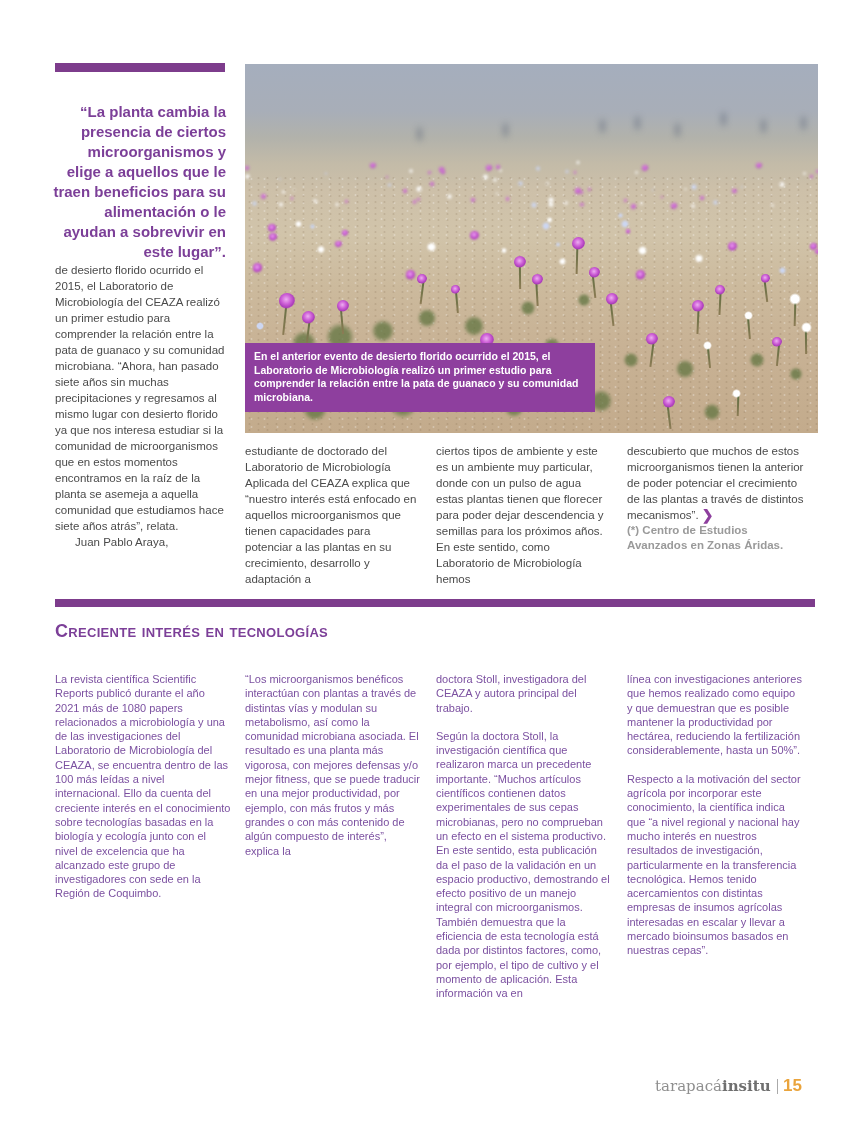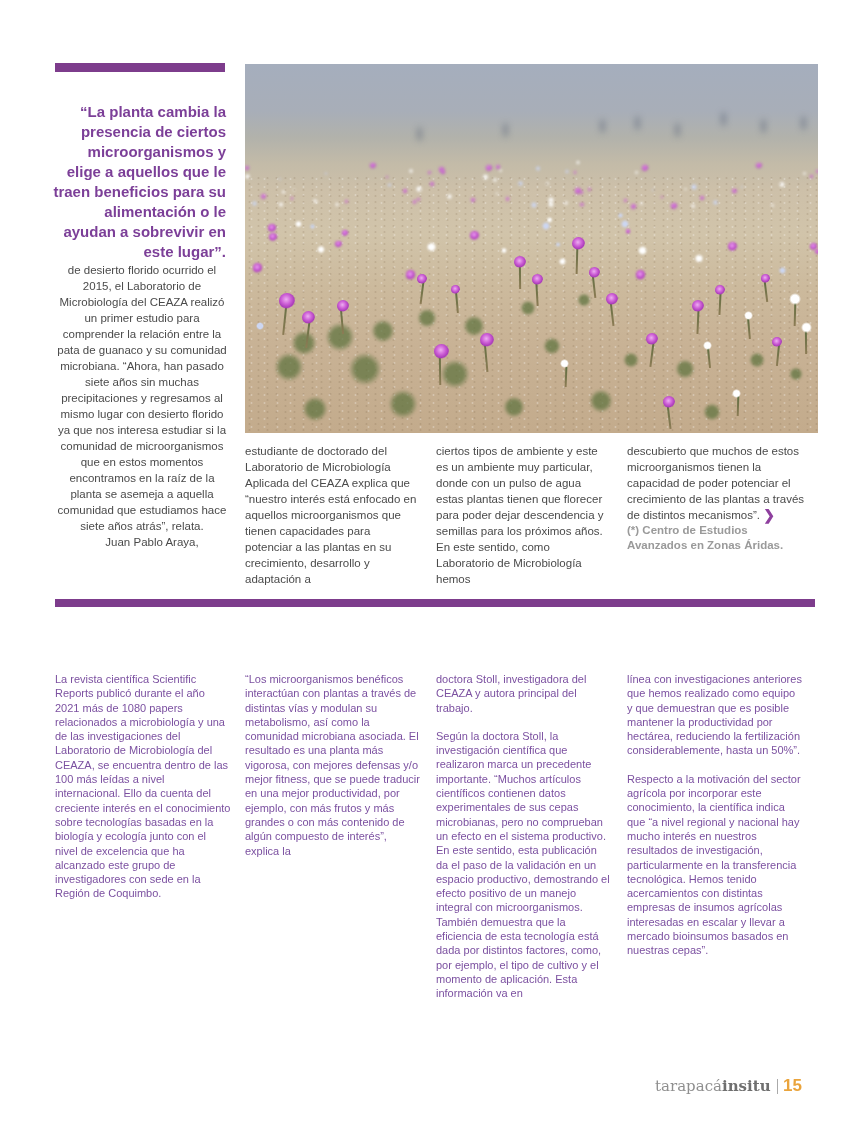--- a/index.html
+++ b/index.html
@@ -230,43 +230,45 @@
       <span class="dot" style="left: 80%; top: 75%; width: 9px; height: 9px; background: radial-gradient(circle, rgb(255, 255, 255) 0px, rgb(255, 255, 255) 45%, rgba(255, 255, 255, 0) 72%); filter: blur(0.4px);"></span>
       <span class="dot" style="left: 2%; top: 70%; width: 8px; height: 8px; background: radial-gradient(circle, rgb(204, 214, 242) 0px, rgb(204, 214, 242) 45%, rgba(204, 214, 242, 0) 72%); filter: blur(0.4px);"></span>
       <span class="stem" style="left: 55.8%; top: 82%; height: 19.8px; transform: rotate(2.24919deg); filter: blur(0.4px);"></span>
       <span class="dot" style="left: 55%; top: 80%; width: 9px; height: 9px; background: radial-gradient(circle, rgb(255, 255, 255) 0px, rgb(255, 255, 255) 45%, rgba(255, 255, 255, 0) 72%); filter: blur(0.4px);"></span>
       <span class="stem" style="left: 73.8%; top: 92%; height: 26.4px; transform: rotate(-6.95723deg); filter: blur(0.4px);"></span>
       <span class="dot" style="left: 73%; top: 90%; width: 12px; height: 12px; background: radial-gradient(circle at 45% 40%, rgb(237, 174, 240) 0%, rgb(207, 98, 216) 35%, rgb(171, 60, 186) 62%, rgba(171, 60, 186, 0) 74%); filter: blur(0.4px);"></span>
       <span class="stem" style="left: 85.8%; top: 90%; height: 19.8px; transform: rotate(1.70113deg); filter: blur(0.4px);"></span>
       <span class="dot" style="left: 85%; top: 88%; width: 9px; height: 9px; background: radial-gradient(circle, rgb(255, 255, 255) 0px, rgb(255, 255, 255) 45%, rgba(255, 255, 255, 0) 72%); filter: blur(0.4px);"></span>
       <span class="stem" style="left: 92.8%; top: 76%; height: 22px; transform: rotate(5.70585deg); filter: blur(0.4px);"></span>
       <span class="dot" style="left: 92%; top: 74%; width: 10px; height: 10px; background: radial-gradient(circle at 45% 40%, rgb(237, 174, 240) 0%, rgb(207, 98, 216) 35%, rgb(171, 60, 186) 62%, rgba(171, 60, 186, 0) 74%); filter: blur(0.4px);"></span>
-  </div>
-
-  <div class="col" style="left:55px;top:262px;text-align:center;">
+      <div class="photo-caption">En el anterior evento de desierto florido ocurrido el 2015, el Laboratorio de Microbiología realizó un primer estudio para comprender la relación entre la pata de guanaco y su comunidad microbiana.</div>
+  </div>
+
+  <div class="col" style="left:55px;top:262px;">
     <p>de desierto florido ocurrido el 2015, el Laboratorio de Microbiología del CEAZA realizó un primer estudio para comprender la relación entre la pata de guanaco y su comunidad microbiana.  “Ahora, han pasado siete años sin muchas precipitaciones y regresamos al mismo lugar con desierto florido ya que nos interesa estudiar si la comunidad de microorganismos que en estos momentos encontramos en la raíz de la planta se asemeja a aquella comunidad que estudiamos hace siete años atrás”, relata.</p>
     <p class="byline">Juan Pablo Araya,</p>
   </div>
 
   <div class="col" style="left:436px;top:443px;">
     <p>ciertos tipos de ambiente y este es un ambiente muy particular, donde con un pulso de agua estas plantas tienen que florecer para poder dejar descendencia y semillas para los próximos años. En este sentido, como Laboratorio de Microbiología hemos</p>
   </div>
 
   <div class="col" style="left:245px;top:443px;">
     <p>estudiante de doctorado del Laboratorio de Microbiología Aplicada del CEAZA explica que “nuestro interés está enfocado en aquellos microorganismos que tienen capacidades para potenciar a las plantas en su crecimiento, desarrollo y adaptación a</p>
   </div>
 
   <div class="col" style="left:627px;top:443px;width:182px;">
-    <p><span>descubierto que muchos de estos microorganismos tienen la capacidad de poder potenciar el crecimiento de las plantas a través de distintos mecanismos”. </span><span class="chevron">❯</span></p>
+    <p><span>descubierto que muchos de estos microorganismos tienen la anterior de poder potenciar el crecimiento de las plantas a través de distintos mecanismos”. </span><span class="chevron">❯</span></p>
     <p class="footnote">(*) Centro de Estudios Avanzados en Zonas Áridas.</p>
   </div>
 
   <div class="divider"></div>
 
   <div class="section-heading">
+    <div>Creciente interés en tecnologías</div>
   </div>
 
   <div class="pcol" style="left:55px;">
     <p>La revista científica Scientific Reports publicó durante el año 2021 más de 1080 papers relacionados a microbiología y una de las investigaciones del Laboratorio de Microbiología del CEAZA, se encuentra dentro de las 100 más leídas a nivel internacional. Ello da cuenta del creciente interés en el conocimiento sobre tecnologías basadas en la biología y ecología junto con el nivel de excelencia que ha alcanzado este grupo de investigadores con sede en la Región de Coquimbo.</p>
   </div>
   <div class="pcol" style="left:245px;">
     <p>“Los microorganismos benéficos interactúan con plantas a través de distintas vías y modulan su metabolismo, así como la comunidad microbiana asociada. El resultado es una planta más vigorosa, con mejores defensas y/o mejor fitness, que se puede traducir en una mejor productividad, por ejemplo, con más frutos y más grandes o con más contenido de algún compuesto de interés”, explica la</p>
   </div>
   <div class="pcol" style="left:436px;">
     <p>doctora Stoll, investigadora del CEAZA y autora principal del trabajo.</p>

